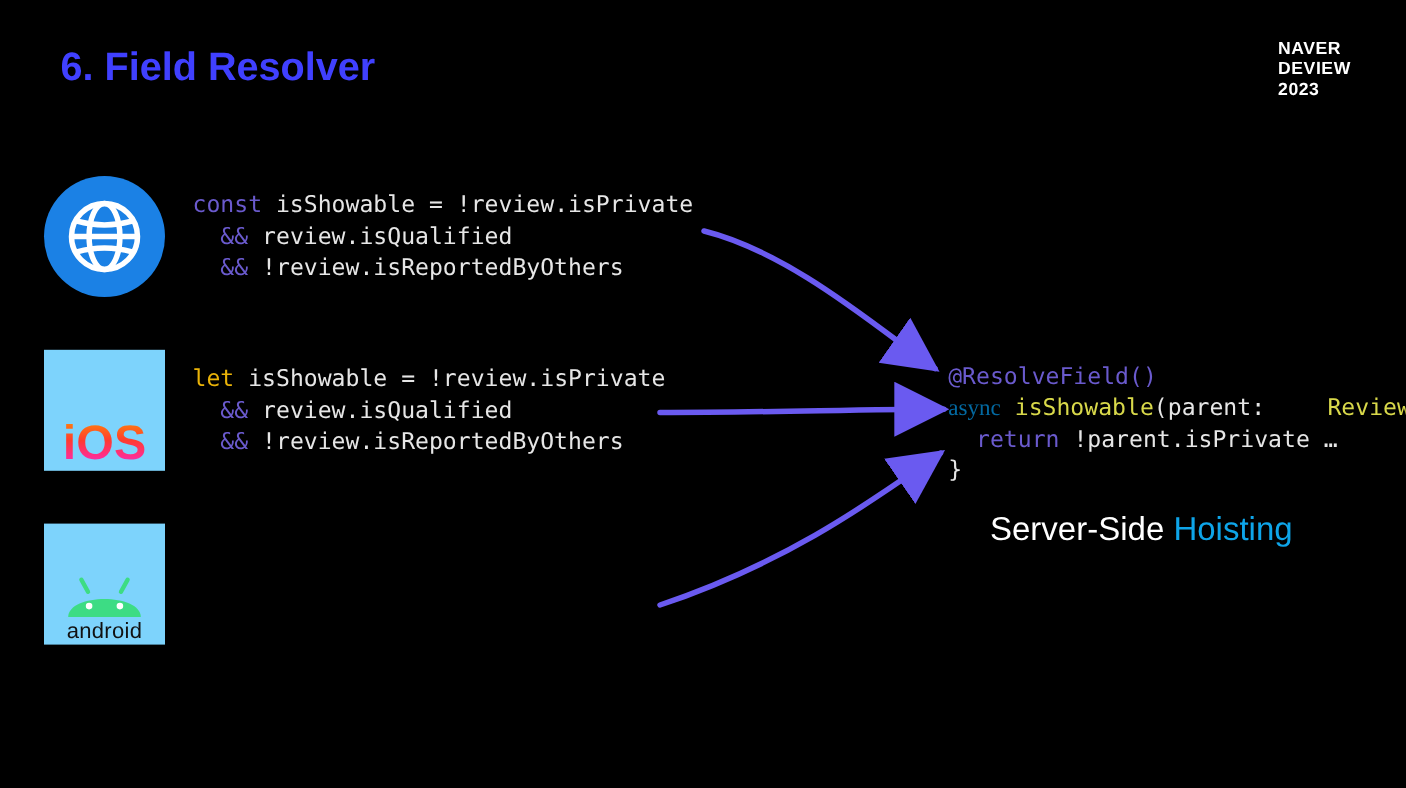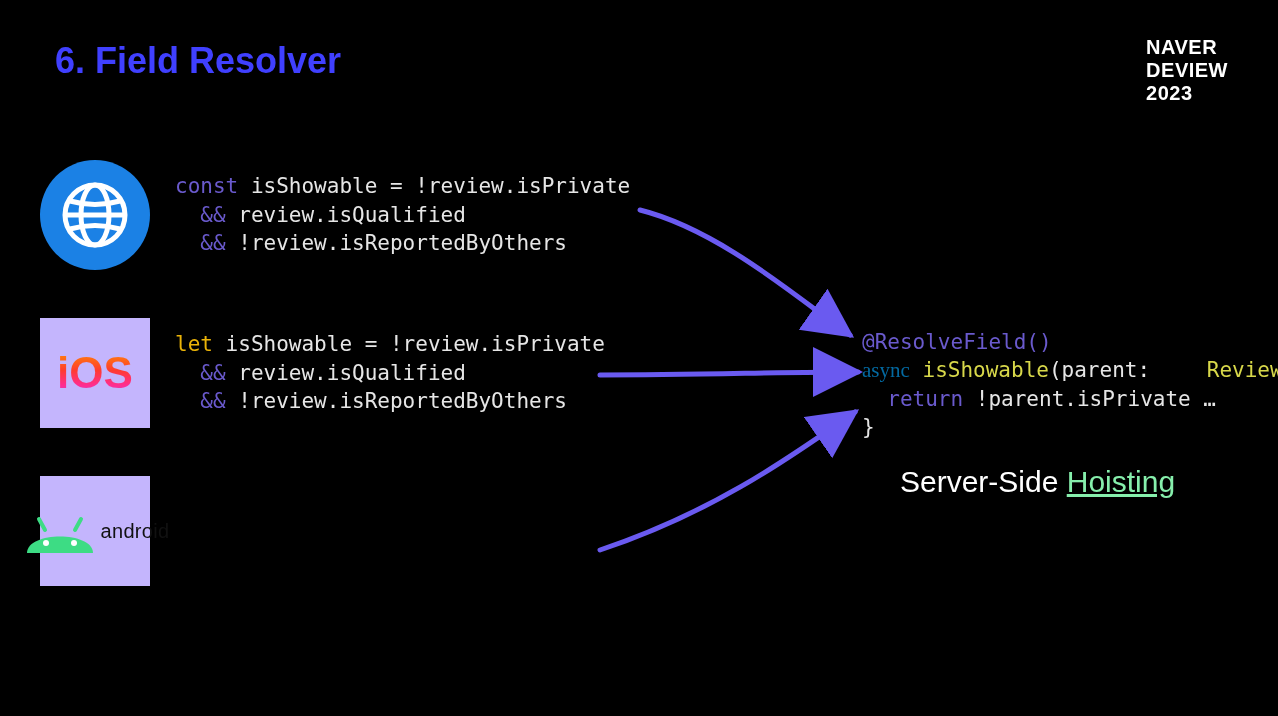--- a/index.html
+++ b/index.html
@@ -19,21 +19,21 @@
     font-size: 36px;
     font-weight: 600;
     color: #4040ff;
   }
   .brand {
     position: absolute;
     top: 36px;
     right: 50px;
     text-align: left;
     font-weight: 800;
-    font-size: 20px;
+    font-size: 16px;
     line-height: 1.15;
     letter-spacing: 0.5px;
   }
   .left-col {
     position: absolute;
     left: 40px;
     top: 160px;
     display: flex;
     flex-direction: column;
     gap: 48px;
@@ -44,34 +44,34 @@
     gap: 25px;
   }
   .icon-box {
     width: 110px;
     height: 110px;
     display: flex;
     align-items: center;
     justify-content: center;
     flex-shrink: 0;
   }
-  .icon-box.white { background: #c4b5fd; }
+  .icon-box.white { background: #7dd3fc; align-items: flex-end; }
   .globe-circle {
     width: 110px; height: 110px; border-radius: 50%; background: #1b81e5;
     display:flex; align-items:center; justify-content:center;
   }
   .ios-text {
     font-size: 44px;
     font-weight: 700;
     background: linear-gradient(180deg, #ff9500 0%, #ff3b30 45%, #ff2d92 75%, #af52de 100%);
     -webkit-background-clip: text;
     background-clip: text;
     color: transparent;
   }
-  .android-stack { display:flex; align-items:center; gap:2px; }
+  .android-stack { display:flex; flex-direction:column; align-items:center; gap:2px; }
   .android-label { font-size: 20px; color:#111; font-weight:400; letter-spacing:0.3px; }
   pre.code {
     font-family: "SF Mono", Menlo, Consolas, monospace;
     font-size: 21px;
     line-height: 1.35;
     white-space: pre;
   }
   .c-kw1 { color: #6a5acd; } 
   .c-kw2 { color: #eab308; } 
   .c-kw3 { color: #d24c3c; } 
@@ -88,21 +88,21 @@
     left: 862px;
     top: 328px;
   }
   .tagline {
     position: absolute;
     left: 900px;
     top: 465px;
     font-size: 30px;
     font-weight: 400;
   }
-  .tagline .accent { color: #86efac; text-decoration: underline; }
+  .tagline .accent { color: #0ea5e9; }
   svg.arrows {
     position: absolute;
     left: 0; top: 0;
     width: 1278px; height: 716px;
     pointer-events: none;
   }
 </style>
 </head>
 <body>
 

